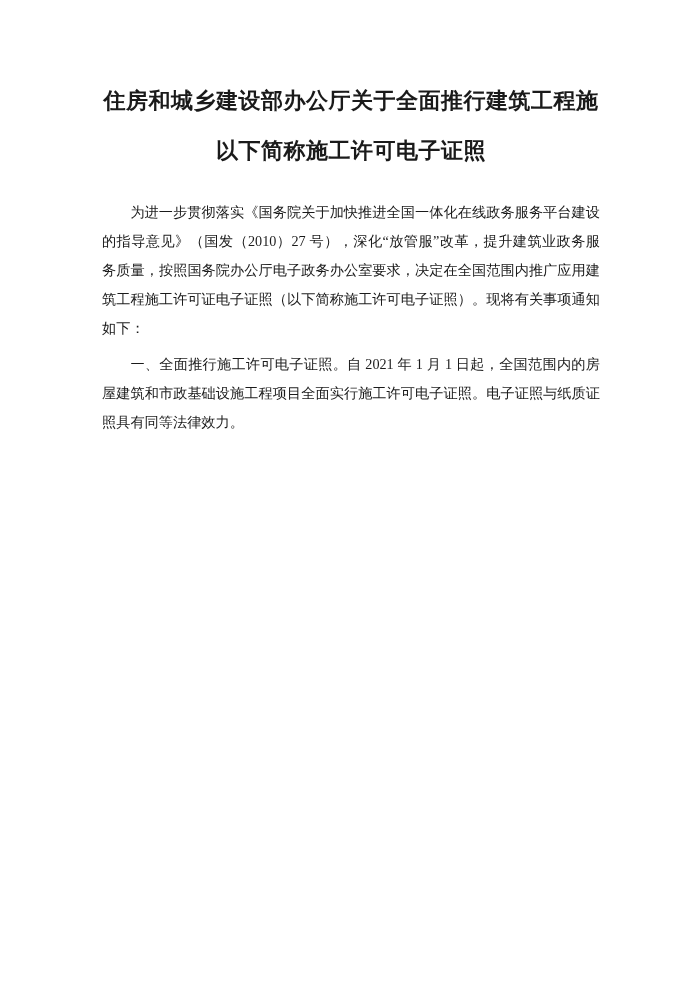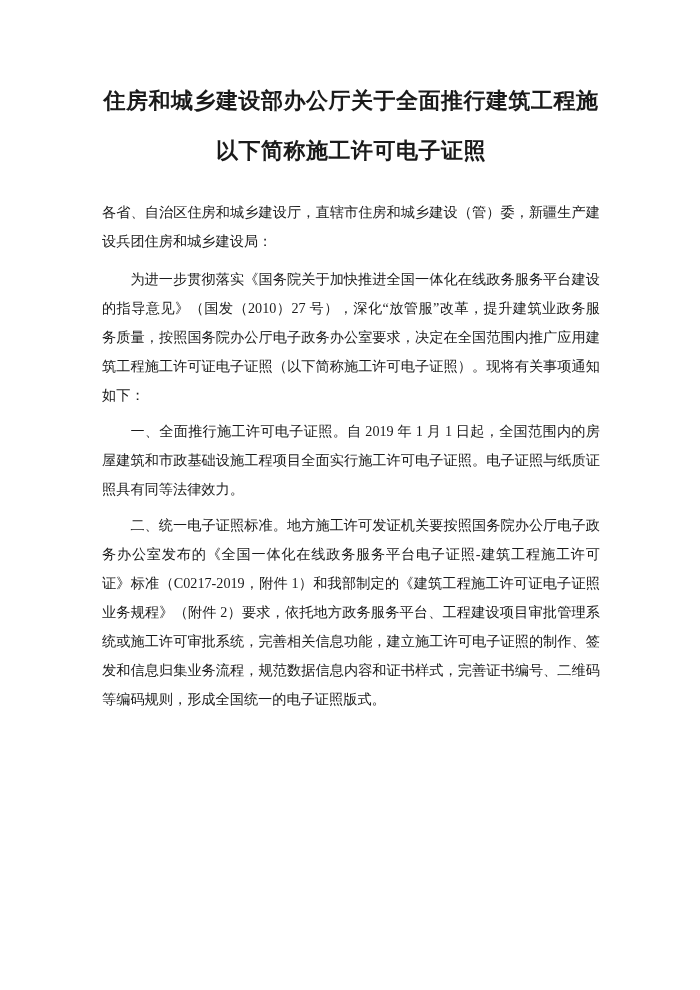--- a/index.html
+++ b/index.html
@@ -47,22 +47,20 @@
 </head>
 <body>
 
 <div class="page">
   <h1 class="title">
     <span class="title-line">住房和城乡建设部办公厅关于全面推行建筑工程施</span>
     <span class="title-line">以下简称施工许可电子证照</span>
   </h1>
 
   <div class="doc-body">
-    <p class="salutation">各省、自治区住房和城乡建设厅，直辖市住房和城乡建设（管）委，新疆生产建设兵团住房和城乡建设局：</p>
 
     <p class="para">为进一步贯彻落实《国务院关于加快推进全国一体化在线政务服务平台建设的指导意见》（国发（2010）27 号），深化“放管服”改革，提升建筑业政务服务质量，按照国务院办公厅电子政务办公室要求，决定在全国范围内推广应用建筑工程施工许可证电子证照（以下简称施工许可电子证照）。现将有关事项通知如下：</p>
 
-    <p class="para">一、全面推行施工许可电子证照。自 2019 年 1 月 1 日起，全国范围内的房屋建筑和市政基础设施工程项目全面实行施工许可电子证照。电子证照与纸质证照具有同等法律效力。</p>
+    <p class="para">一、全面推行施工许可电子证照。自 2021 年 1 月 1 日起，全国范围内的房屋建筑和市政基础设施工程项目全面实行施工许可电子证照。电子证照与纸质证照具有同等法律效力。</p>
 
-    <p class="para">二、统一电子证照标准。地方施工许可发证机关要按照国务院办公厅电子政务办公室发布的《全国一体化在线政务服务平台电子证照-建筑工程施工许可证》标准（C0217-2019，附件 1）和我部制定的《建筑工程施工许可证电子证照业务规程》（附件 2）要求，依托地方政务服务平台、工程建设项目审批管理系统或施工许可审批系统，完善相关信息功能，建立施工许可电子证照的制作、签发和信息归集业务流程，规范数据信息内容和证书样式，完善证书编号、二维码等编码规则，形成全国统一的电子证照版式。</p>
 
   </div>
 </div>
 
 </body></html>

